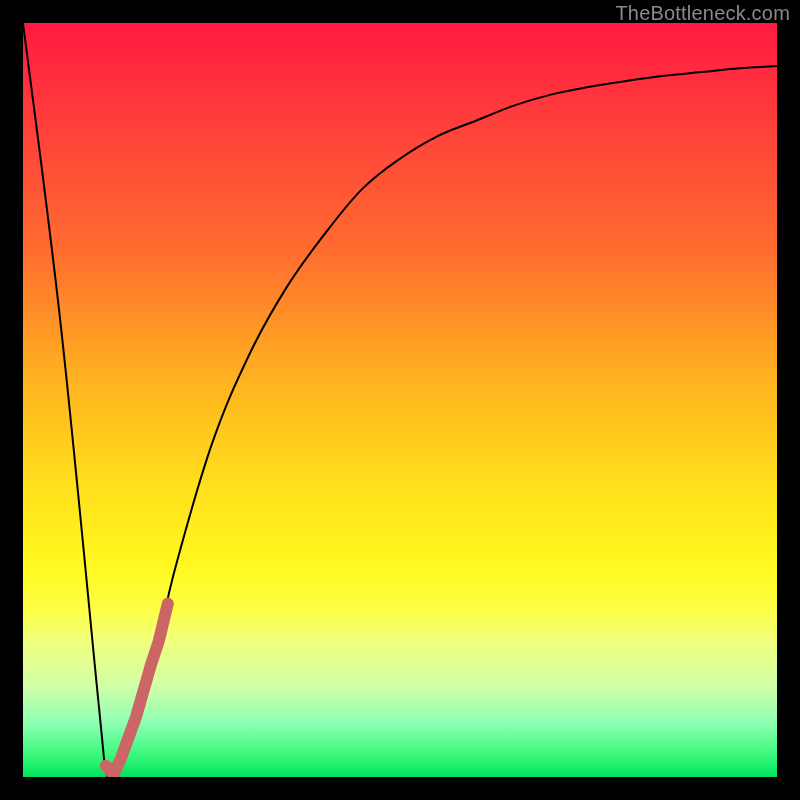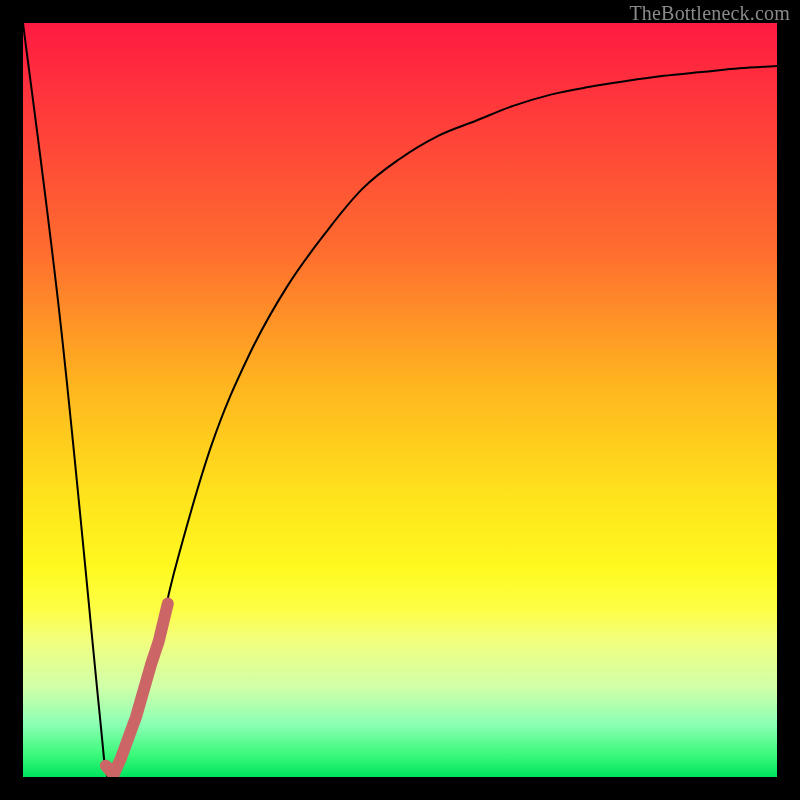--- a/index.html
+++ b/index.html
@@ -43,21 +43,21 @@
     position: absolute;
     left: 0;
     top: 0;
     width: 754px;
     height: 754px;
   }
   .watermark {
     position: absolute;
     top: 2px;
     right: 10px;
-    font-family: Liberation Serif, serif;
+    font-family: Liberation Sans, sans-serif;
     font-size: 20px;
     color: #8a8a8a;
     letter-spacing: 0.2px;
     user-select: none;
   }
 </style>
 </head>
 <body>
 
 <div class="frame">

